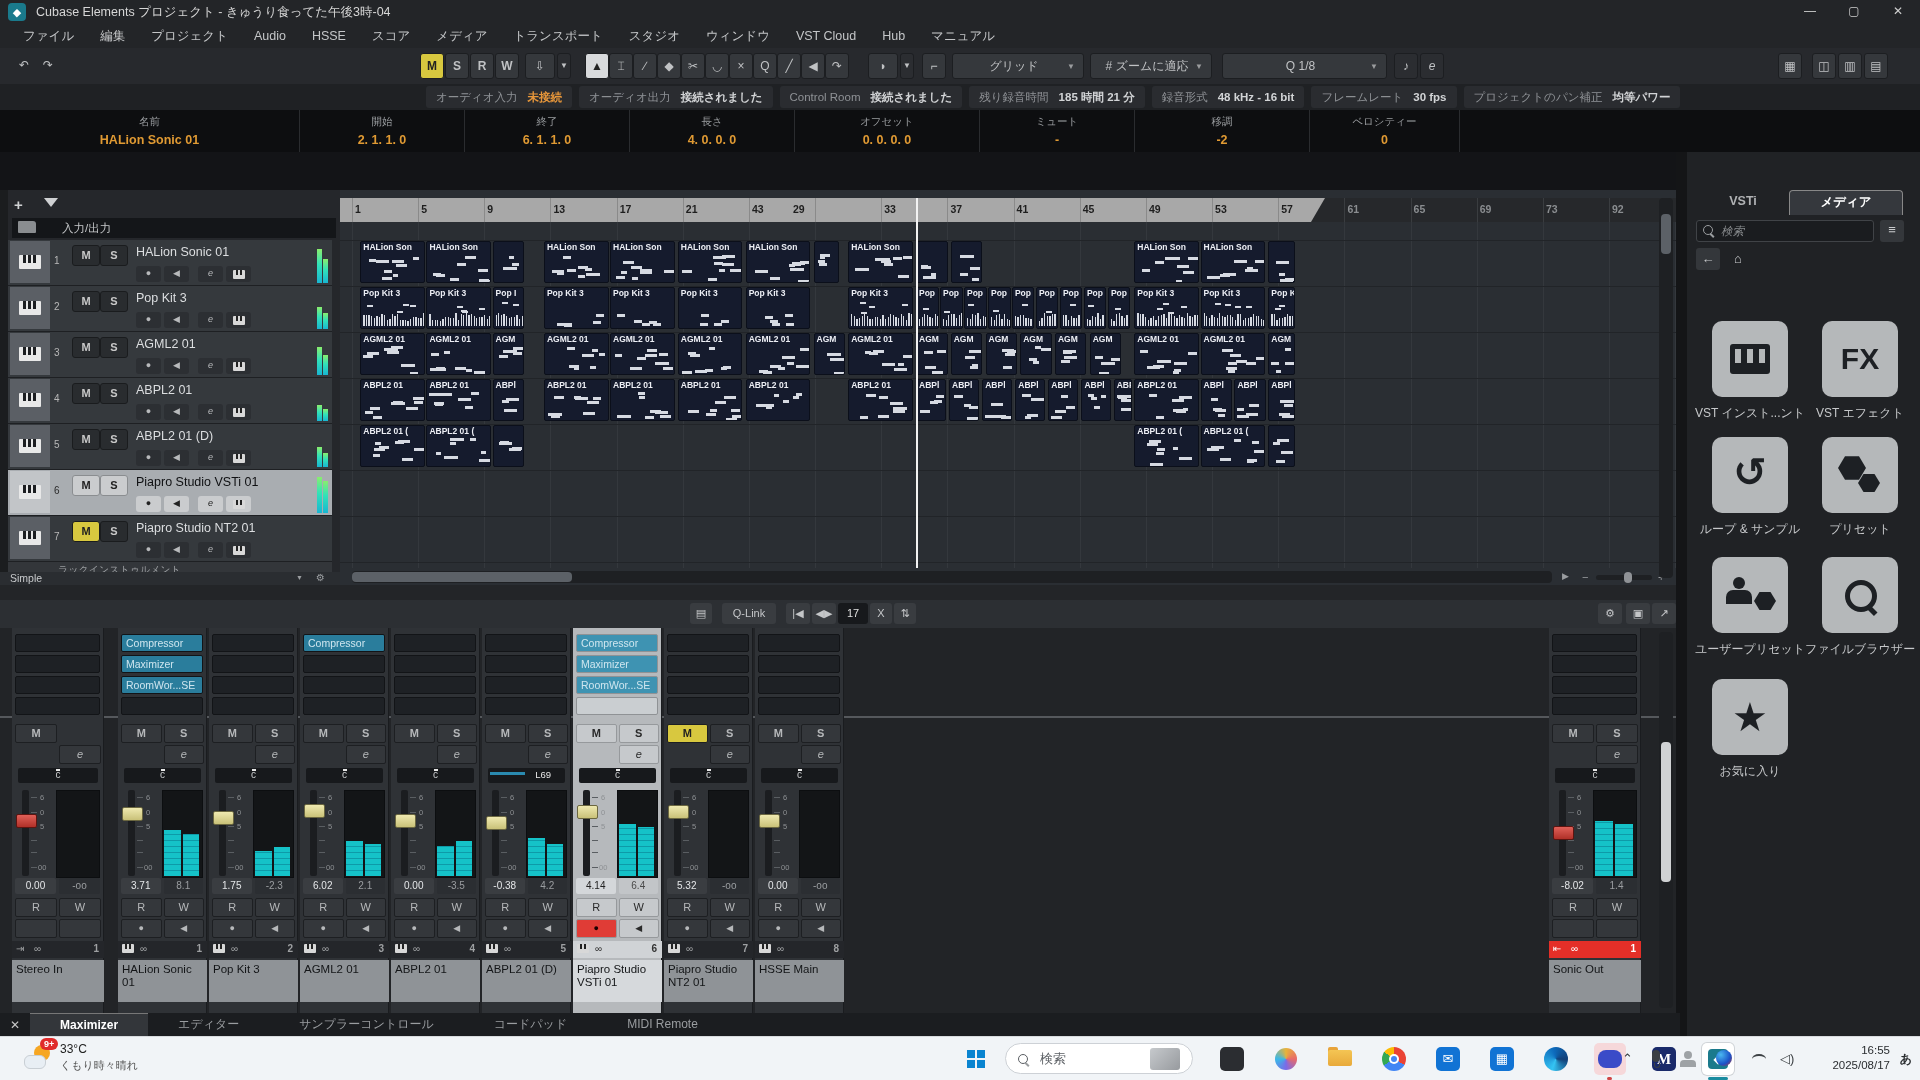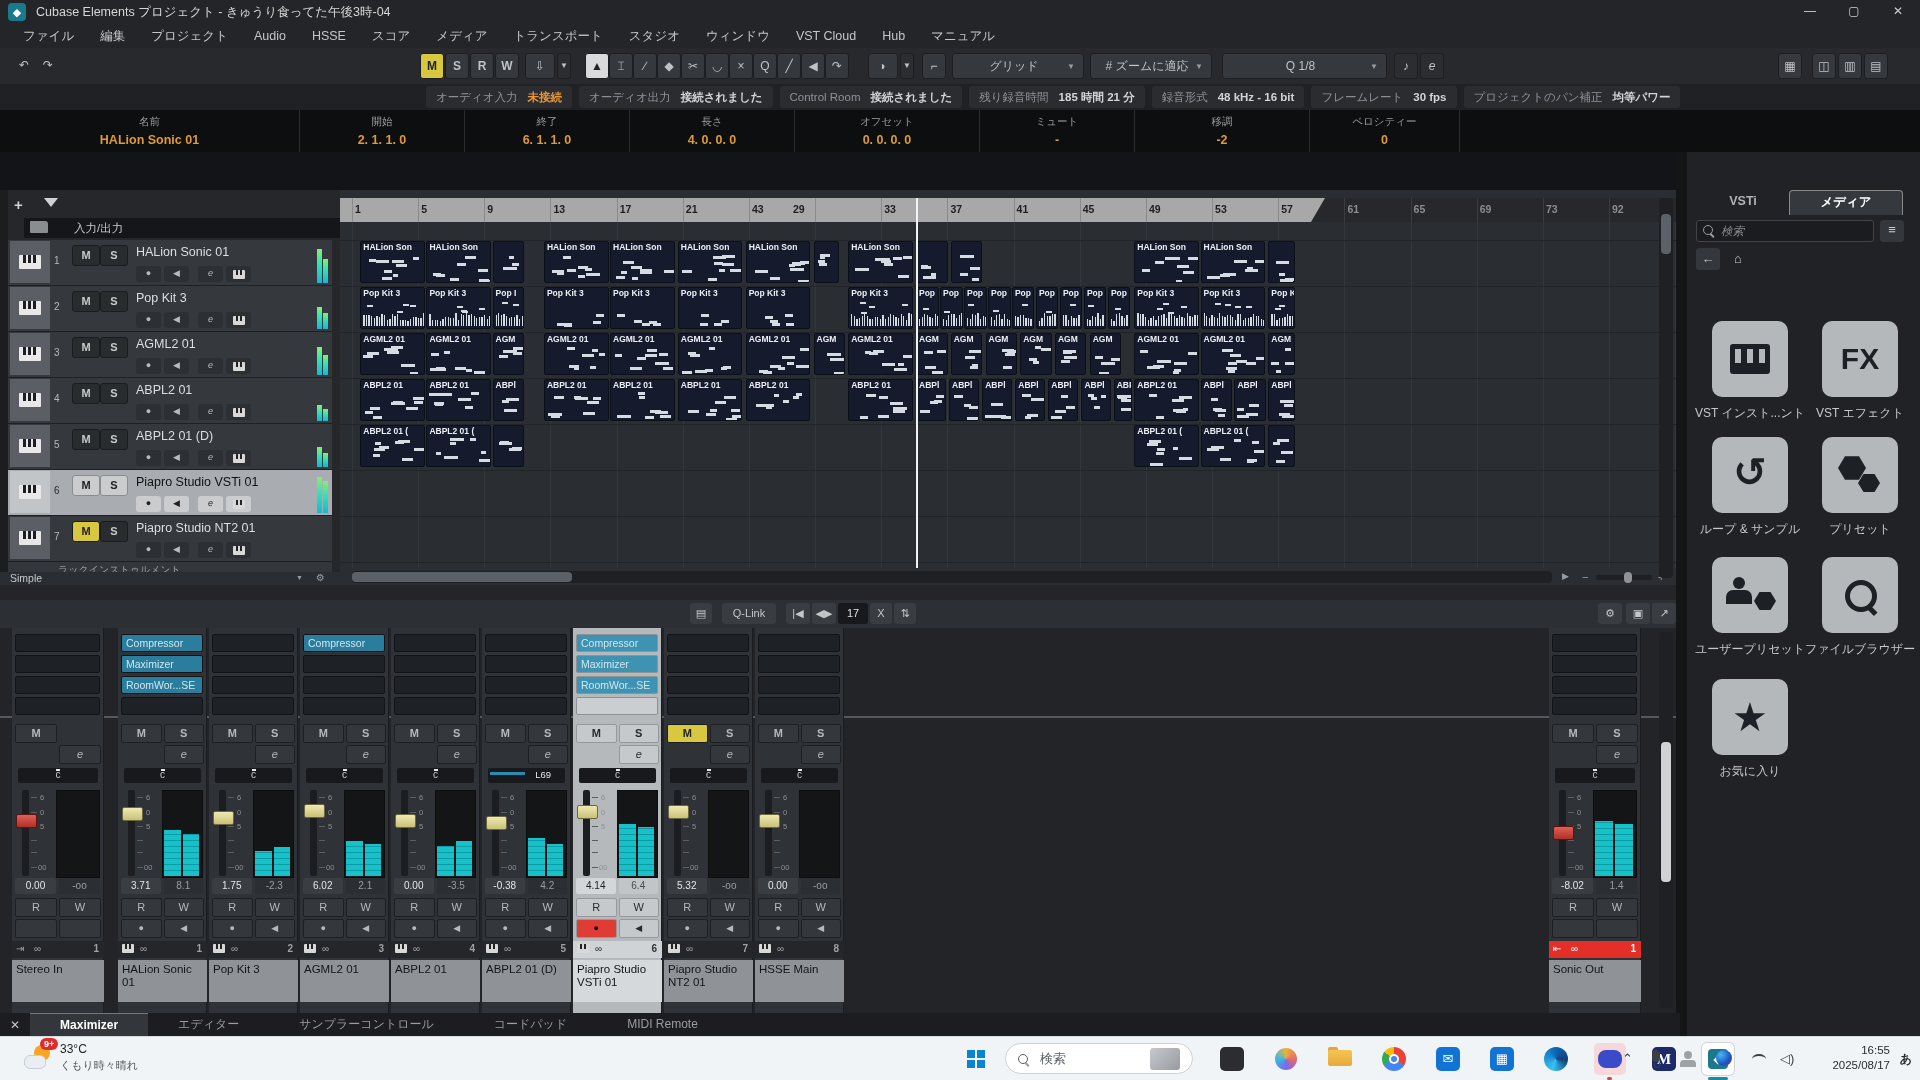--- a/index.html
+++ b/index.html
@@ -256,21 +256,21 @@
         <div class="lb">ベロシティー</div>
         <div class="vl">0</div>
       </div>
     </div>
   <div class="abs" id="gapband"></div>
 
   <div class="abs" id="trackpanel">
       <div style="position: absolute; left: 0px; top: 0px; width: 8px; height: 395px; background: rgb(27, 29, 31);"></div>
       <div style="position: absolute; left: 14px; top: 6px; font-size: 15px; color: rgb(207, 209, 211); font-weight: bold;">+</div>
       <div style="position: absolute; left: 44px; top: 8px; width: 0px; height: 0px; border-left: 7px solid transparent; border-right: 7px solid transparent; border-top: 9px solid rgb(207, 209, 211);"></div>
-      <div style="position: absolute; left: 24px; top: 28px; width: 324px; height: 20px; background: rgb(20, 22, 25);">
+      <div style="position: absolute; left: 12px; top: 28px; width: 324px; height: 20px; background: rgb(20, 22, 25);">
         <div style="position: absolute; left: 6px; top: 3px; width: 18px; height: 12px; background: rgb(138, 141, 144); border-radius: 1px 3px 1px 1px;"></div>
         <div style="position: absolute; left: 50px; top: 3px; font-size: 11.5px; color: rgb(198, 200, 202);">入力/出力</div>
       </div>
       <div class="trow" style="top: 50px;">
         <div class="ticon">
           <div class="piano-ico">
             <div style="position: absolute; top: 0px; left: 4px; width: 3px; height: 8px; background: rgb(28, 30, 33);"></div>
             <div style="position: absolute; top: 0px; left: 9px; width: 3px; height: 8px; background: rgb(28, 30, 33);"></div>
             <div style="position: absolute; top: 0px; left: 14px; width: 3px; height: 8px; background: rgb(28, 30, 33);"></div>
           </div>

